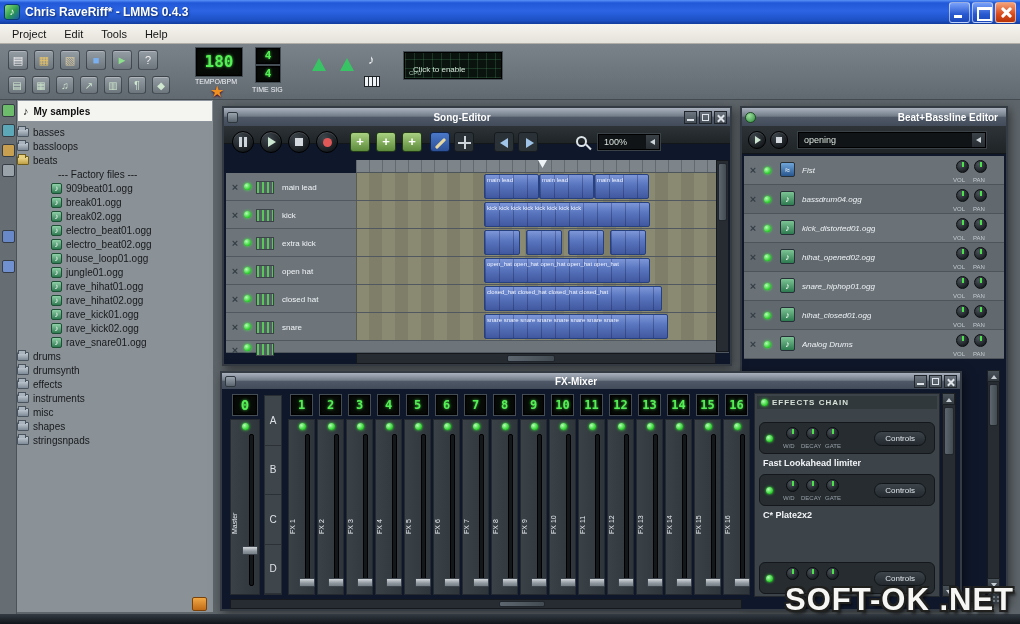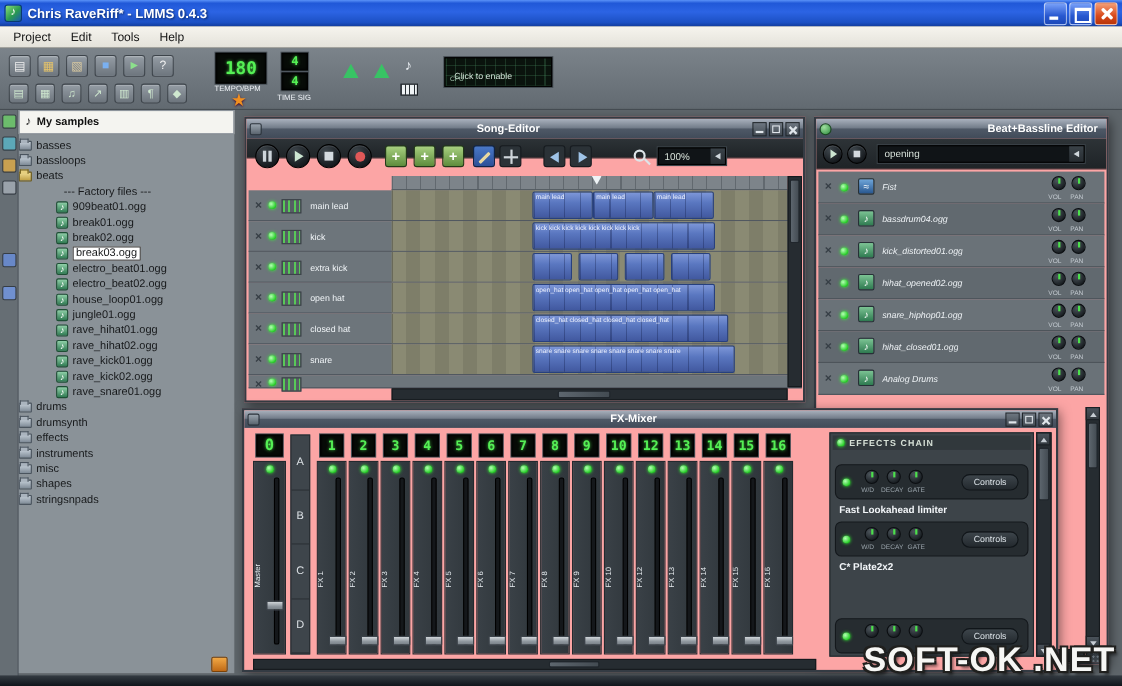--- a/index.html
+++ b/index.html
@@ -72,21 +72,21 @@
   .fico.sample { width:11px; height:11px; background:linear-gradient(#8fd0a8,#2f7a52); border:1px solid #1d4f34;
     border-radius:2px; color:#fff; font-size:8px; line-height:10px; text-align:center; }
   .fico.sample::after { content:"♪"; }
   .fico.text { visibility:hidden; width:3px; }
   .tlab { font-size:10px; color:#17191b; white-space:nowrap; }
   .tlab.selected { background:#fff; border:1px solid #3c3c3c; padding:0 2px; }
   .orangeicon { left:192px; top:597px; width:15px; height:14px; border-radius:2px;
     background:linear-gradient(#f2a844,#c06a16); border:1px solid #7a4208; }
 
   
-  .win { position:absolute; background:#fca5a5; border:2px solid #343b43; box-shadow:2px 3px 10px rgba(0,0,0,.5); overflow:hidden; }
+  .win { position:absolute; background:#0f172a; border:2px solid #343b43; box-shadow:2px 3px 10px rgba(0,0,0,.5); overflow:hidden; }
   .ltitle { position:absolute; left:0; right:0; top:0; height:18px;
     background:linear-gradient(180deg,#aab2be,#737d8a 45%,#4e5866 52%,#414b59);
     color:#fff; font-size:10px; font-weight:bold; display:flex; align-items:center; padding:0 3px; }
   .lticon { width:11px; height:11px; border-radius:50%; flex:none; margin-right:4px;
     background:radial-gradient(circle at 35% 30%,#9fe09f,#2c8c3c); border:1px solid #1c4a22; }
   .lticon.sq { border-radius:2px; background:linear-gradient(#9aa4ae,#5a646e); border:1px solid #2e363e; }
   .lttext { flex:1; white-space:nowrap; overflow:hidden; }
   .lttext.c { text-align:center; } .lttext.r { text-align:right; padding-right:5px; }
   .lwbtn { width:13px; height:13px; margin-left:2px; flex:none; background:linear-gradient(#6d7680,#454d55);
     border:1px solid #20262b; position:relative; }
@@ -313,24 +313,20 @@
       <div class="trow d1">
         <span class="fico sample"></span>
         <span class="tlab">break01.ogg</span>
       </div>
 
       <div class="trow d1">
         <span class="fico sample"></span>
         <span class="tlab">break02.ogg</span>
       </div>
 
-      <div class="trow d1">
-        <span class="fico sample"></span>
-        <span class="tlab selected">break03.ogg</span>
-      </div>
 
       <div class="trow d1">
         <span class="fico sample"></span>
         <span class="tlab">electro_beat01.ogg</span>
       </div>
 
       <div class="trow d1">
         <span class="fico sample"></span>
         <span class="tlab">electro_beat02.ogg</span>
       </div>
@@ -749,20 +745,29 @@
         <div class="chan">
           <div class="lcd clcd">10</div>
           <div class="cstrip">
             <span class="led" style="position:absolute;left:10px;top:3px"></span>
             <span class="clab">FX 10</span>
             <span class="fgroove"></span>
             <span class="fhandle" style="top:158px"></span>
           </div>
         </div>
 
+        <div class="chan">
+          <div class="lcd clcd">11</div>
+          <div class="cstrip">
+            <span class="led" style="position:absolute;left:10px;top:3px"></span>
+            <span class="clab">FX 11</span>
+            <span class="fgroove"></span>
+            <span class="fhandle" style="top:158px"></span>
+          </div>
+        </div>
 
         <div class="chan">
           <div class="lcd clcd">12</div>
           <div class="cstrip">
             <span class="led" style="position:absolute;left:10px;top:3px"></span>
             <span class="clab">FX 12</span>
             <span class="fgroove"></span>
             <span class="fhandle" style="top:158px"></span>
           </div>
         </div>

